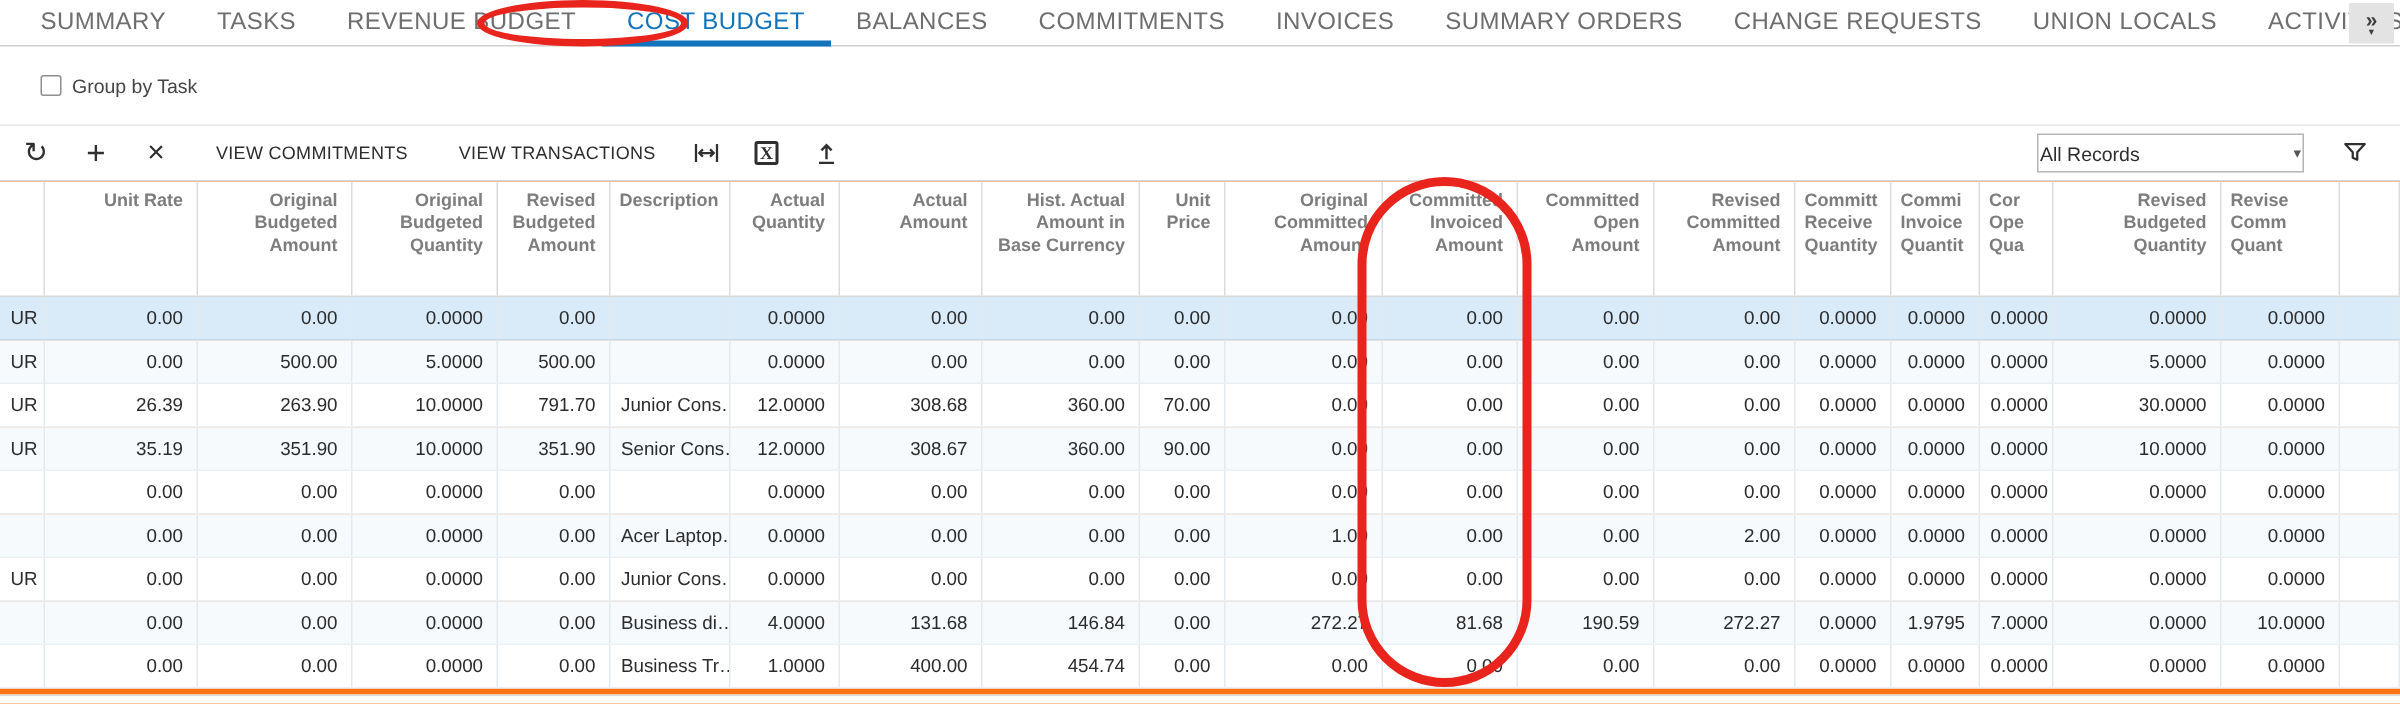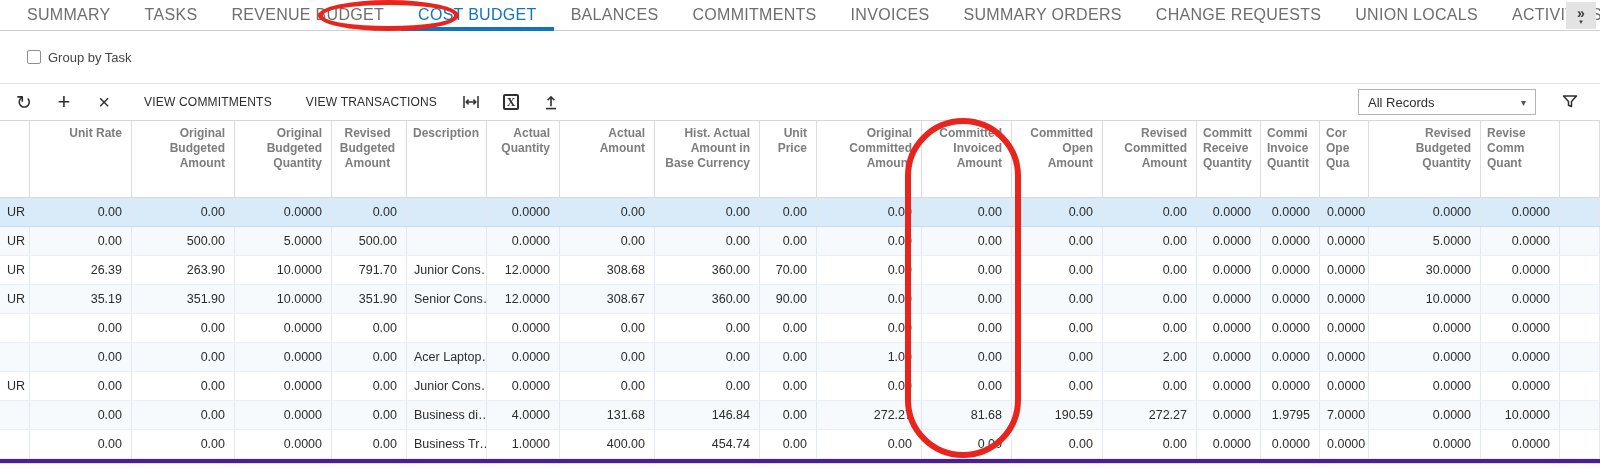--- a/index.html
+++ b/index.html
@@ -30,26 +30,26 @@
   .glyph { font-size:19px; line-height:1; }
   .glyph.plus { font-size:22px; }
   .glyph.close { font-size:20px; }
   .texbtn { font-size:12px; color:#2d2d2d; letter-spacing:.2px; padding:0 12px; margin-right:10px;
     height:26px; display:flex; align-items:center; cursor:pointer; white-space:nowrap; }
   .xlsbox { width:16px; height:16px; border:2px solid #2f2f2f; border-radius:2px; display:flex;
     align-items:center; justify-content:center; font-family:"Liberation Serif",serif;
     font-weight:bold; font-size:12px; line-height:1; }
   .right-group { margin-left:auto; display:flex; align-items:center; }
   .select { width:178px; height:26px; border:1px solid #b5b5b5; display:flex; align-items:center;
-    justify-content:space-between; padding:0 9px; font-size:13px; color:#2d2d2d; cursor:pointer; background:#fff; }
+    justify-content:space-between; padding:0 1px; font-size:13px; color:#2d2d2d; cursor:pointer; background:#fff; }
   .select .caret { font-size:10px; color:#555; }
   .filter-btn { margin-left:22px; margin-right:4px; }
 
   
-  .grid { position:relative; border-top:1px solid #d6d6d6; height:349px; overflow:hidden; background:#4c1d95; }
+  .grid { position:relative; border-top:1px solid #d6d6d6; height:349px; overflow:hidden; background:#f97316; }
   .ghead { display:flex; height:77px; border-bottom:1px solid #d9d9d9; background:#fff; }
   .hcell { border-right:1px solid #dcdcdc; font-size:12px; font-weight:bold; color:#7d7d7d;
     padding:5px 9px 0 6px; line-height:15px; overflow:hidden; cursor:pointer; flex:none; }
   .hcell.r { text-align:right; }
   .hcell.l { text-align:left; }
   .hcell.t { text-align:left; white-space:pre-line; }
   .grow { display:flex; height:29px; border-bottom:1px solid #e9eff4; background:#fff; }
   .grow.alt { background:#f6fafd; }
   .grow.sel { background:#d9eaf8; border-bottom-color:#c3dcef; }
   .gcell { border-right:1px solid #e2eaf1; font-size:12.5px; color:#2c2c2c; line-height:28px;
@@ -162,21 +162,21 @@
     </div>
   </div>
 </div>
 
 <div class="grid">
   <div class="ghead" id="gridHead">
       <div class="hcell l" style="width: 30px;"></div>
       <div class="hcell r" style="width: 102px;">Unit Rate</div>
       <div class="hcell r" style="width: 103px;">Original Budgeted Amount</div>
       <div class="hcell r" style="width: 97px;">Original Budgeted Quantity</div>
-      <div class="hcell r" style="width: 75px; text-align: center;">Revised Budgeted Amount</div>
+      <div class="hcell r" style="width: 75px;">Revised Budgeted Amount</div>
       <div class="hcell l" style="width: 80px; text-align: center;">Description</div>
       <div class="hcell r" style="width: 73px;">Actual Quantity</div>
       <div class="hcell r" style="width: 95px;">Actual Amount</div>
       <div class="hcell r" style="width: 105px;">Hist. Actual Amount in Base Currency</div>
       <div class="hcell r" style="width: 57px;">Unit Price</div>
       <div class="hcell r" style="width: 105px;">Original Committed Amount</div>
       <div class="hcell r" style="width: 90px;">Committed Invoiced Amount</div>
       <div class="hcell r" style="width: 91px;">Committed Open Amount</div>
       <div class="hcell r" style="width: 94px;">Revised Committed Amount</div>
       <div class="hcell t" style="width: 64px;">Committ

